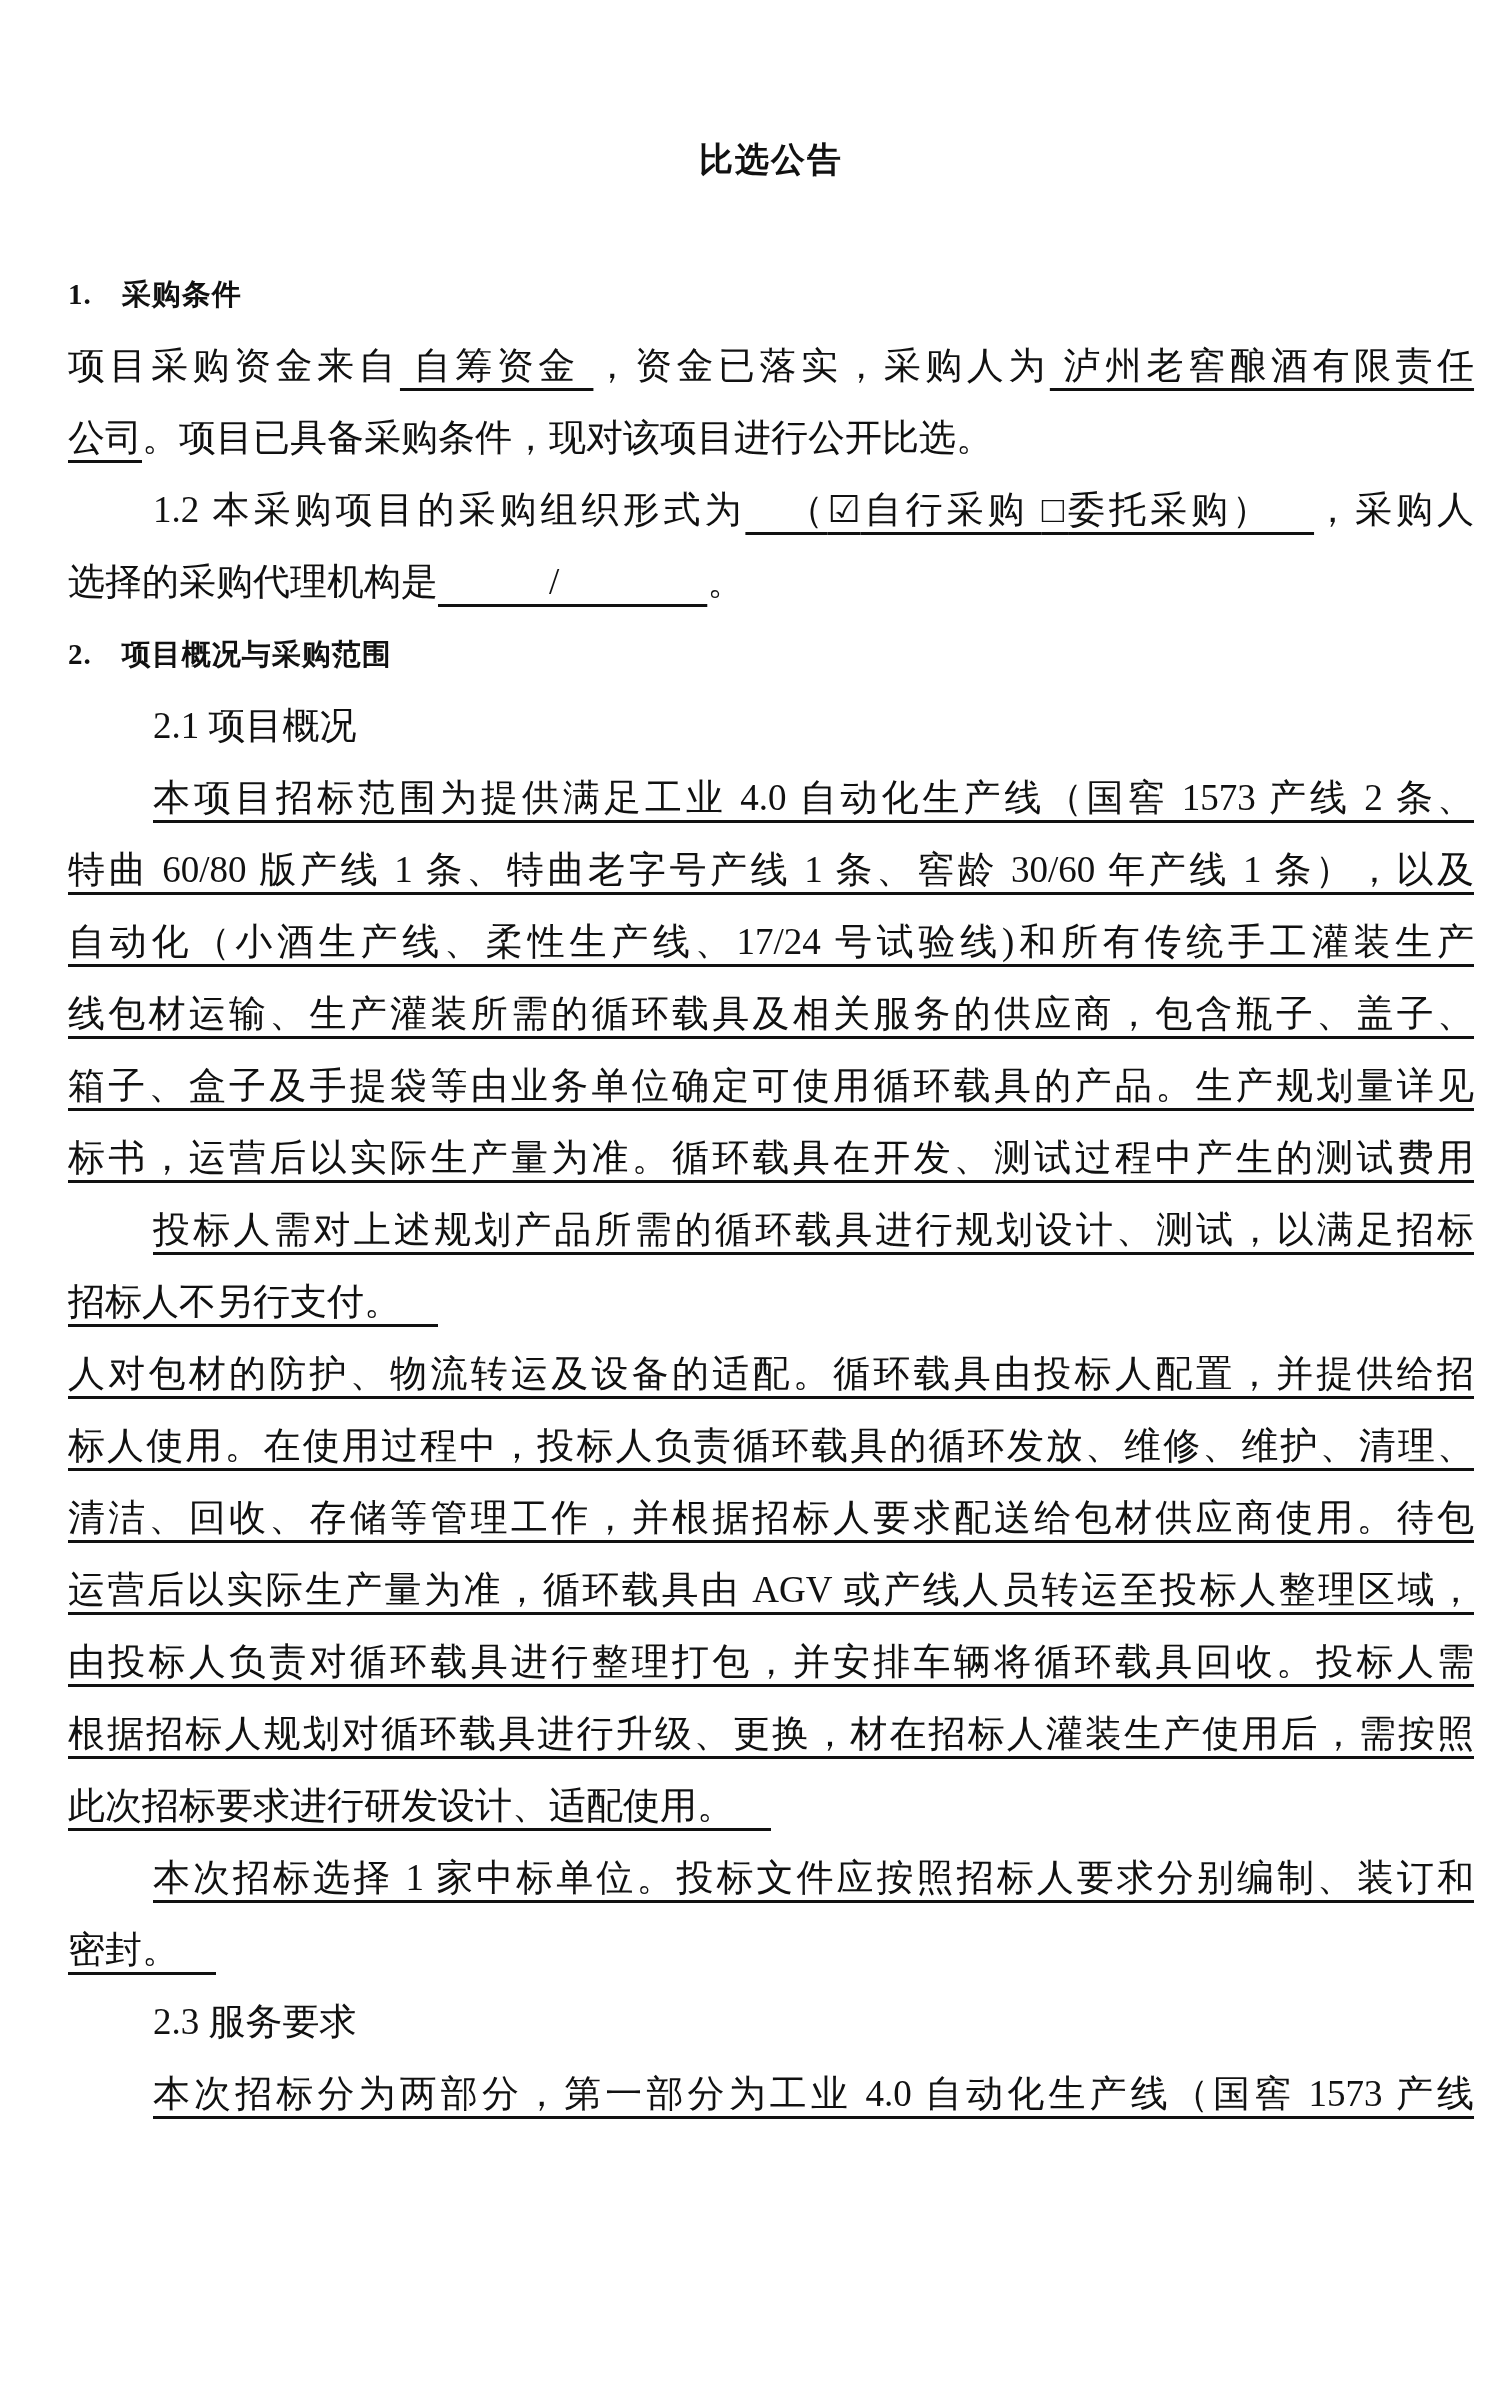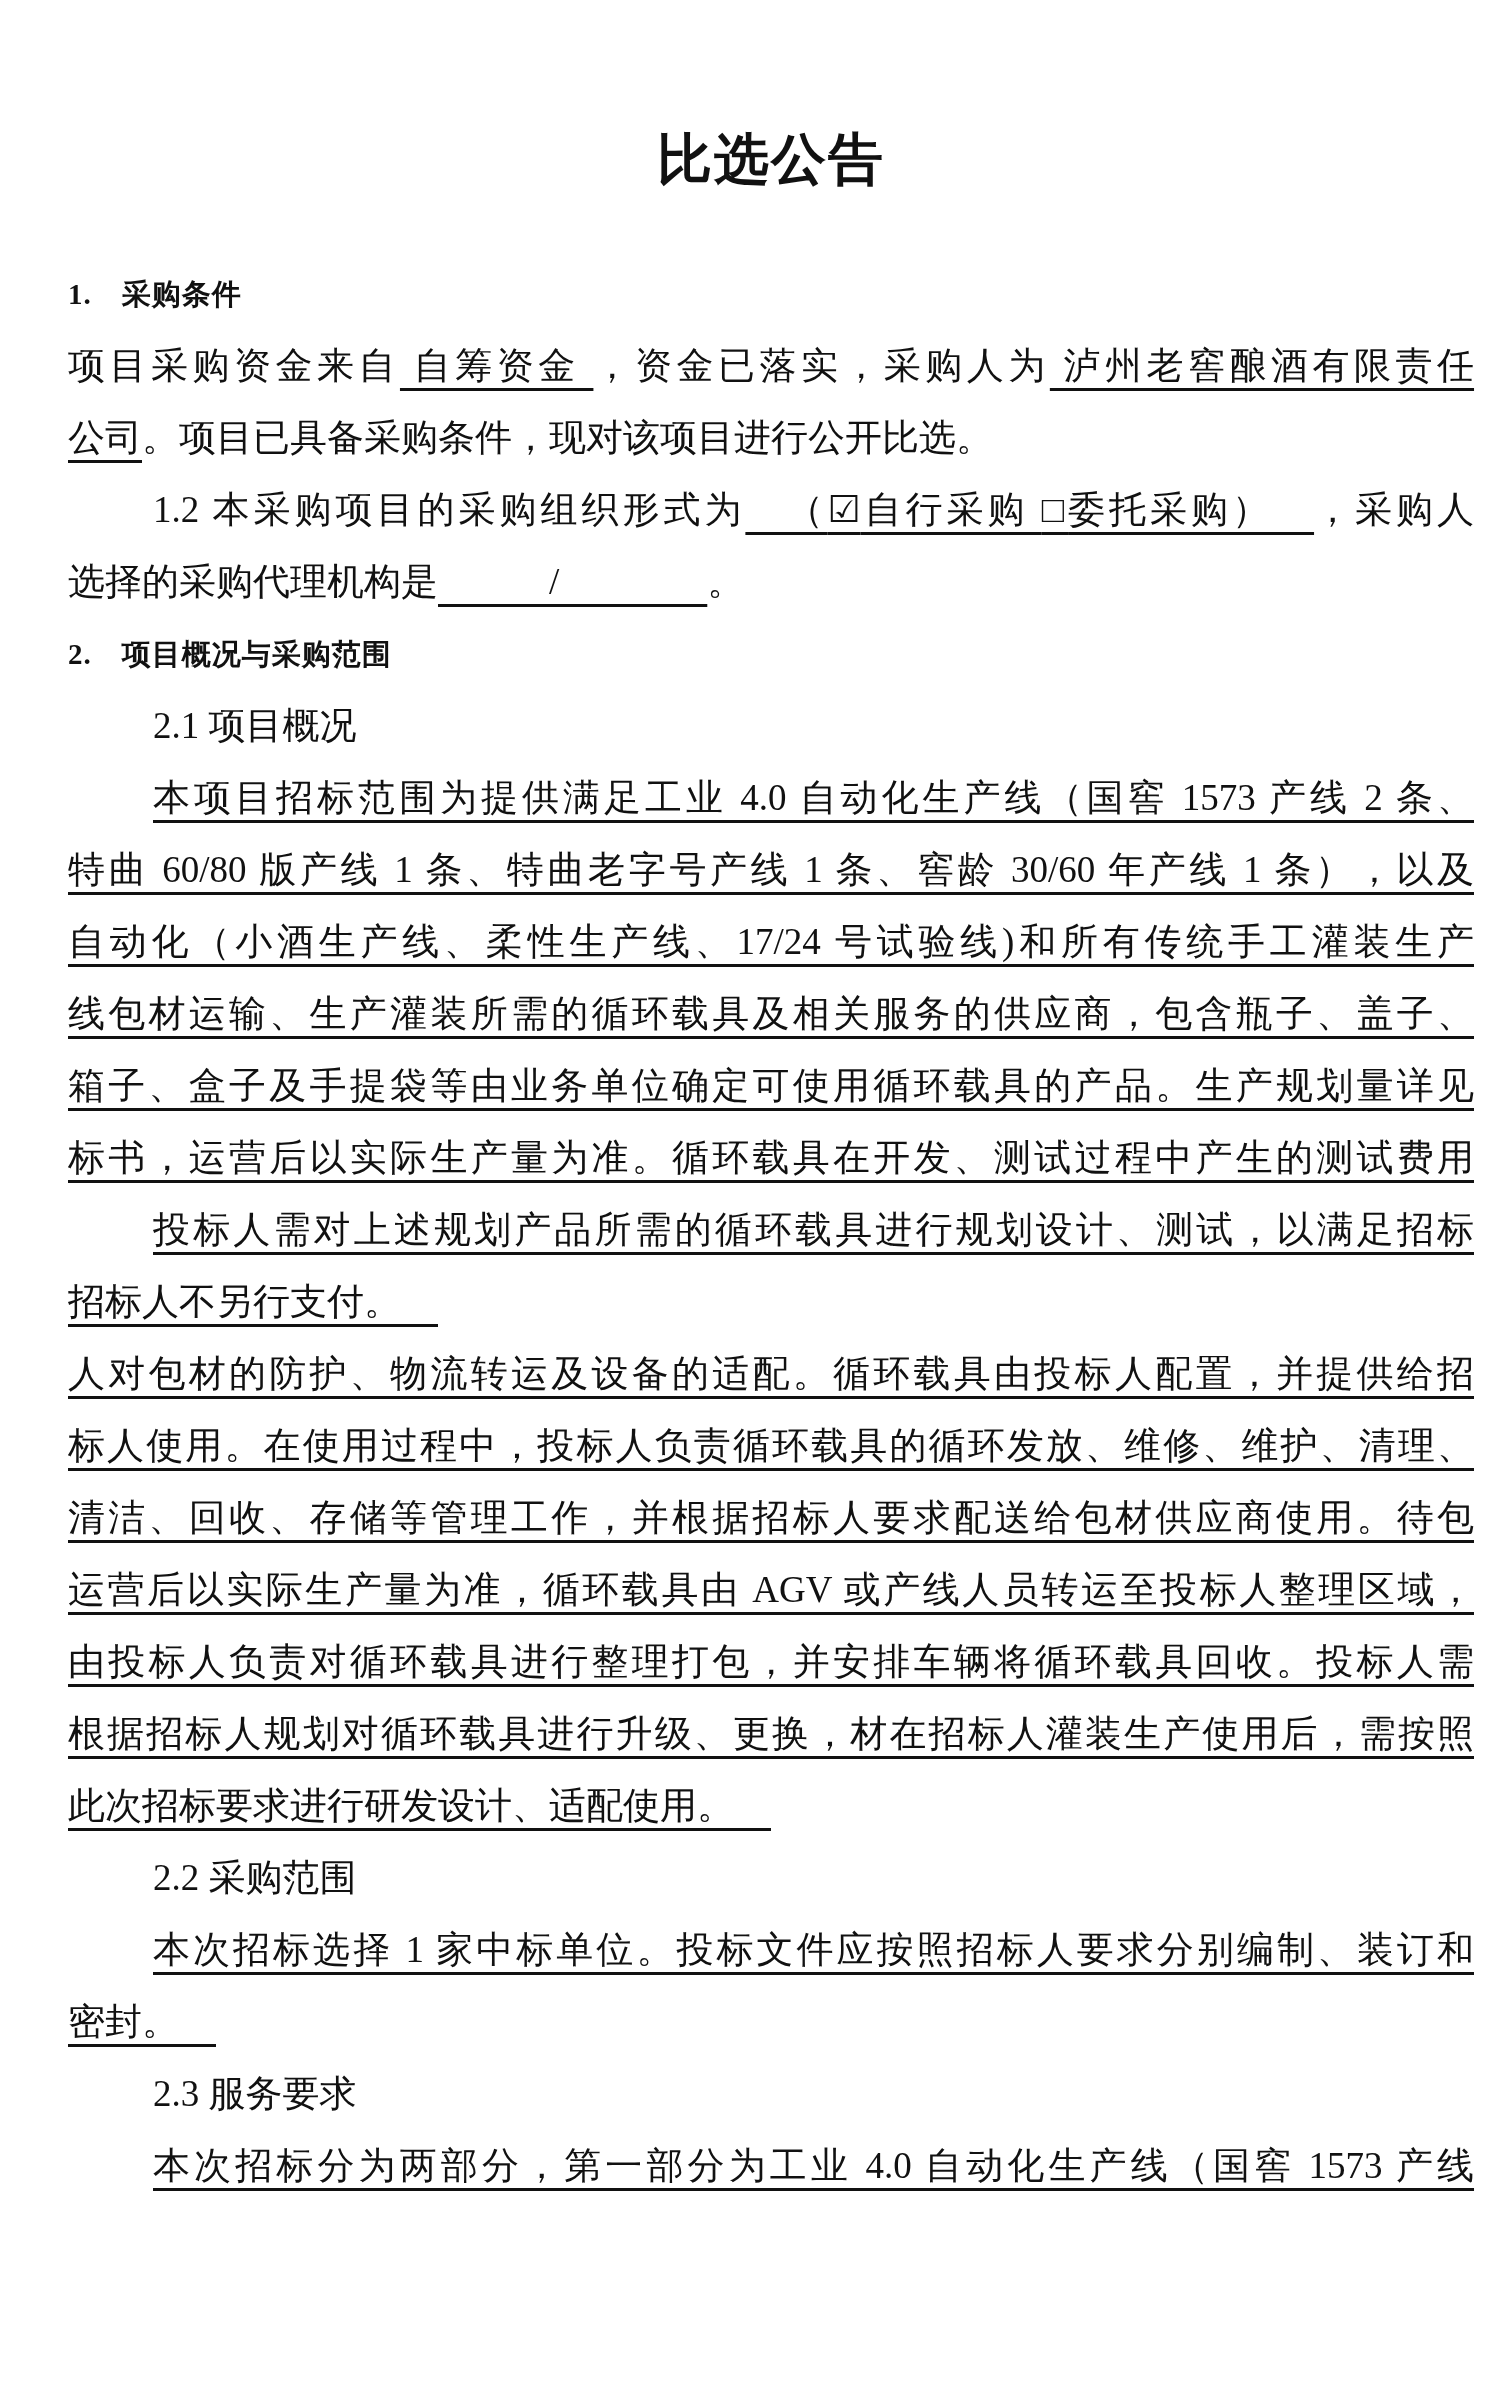--- a/index.html
+++ b/index.html
@@ -13,21 +13,21 @@
     height: 2401px;
     margin: 0 auto;
     background: #ffffff;
     box-sizing: border-box;
     padding: 128px 26px 0 68px;
     overflow: hidden;
     font-family: "Liberation Serif", "DejaVu Serif", serif;
     color: #111111;
   }
   .title {
-    font-size: 55px;
+    font-size: 34px;
     font-weight: bold;
     line-height: 64px;
     text-align: center;
     margin-bottom: 66px;
     letter-spacing: 2px;
     white-space: nowrap;
   }
   .doc-body { width: 100%; }
   .line {
     font-size: 37px;
@@ -74,19 +74,18 @@
       <div class="line just"><span class="u">标书，运营后以实际生产量为准。循环载具在开发、测试过程中产生的测试费用</span></div>
       <div class="line indent just"><span class="u">投标人需对上述规划产品所需的循环载具进行规划设计、测试，以满足招标</span></div>
       <div class="line"><span class="u">招标人不另行支付。　</span></div>
       <div class="line just"><span class="u">人对包材的防护、物流转运及设备的适配。循环载具由投标人配置，并提供给招</span></div>
       <div class="line just"><span class="u">标人使用。在使用过程中，投标人负责循环载具的循环发放、维修、维护、清理、</span></div>
       <div class="line just"><span class="u">清洁、回收、存储等管理工作，并根据招标人要求配送给包材供应商使用。待包</span></div>
       <div class="line just"><span class="u">运营后以实际生产量为准，循环载具由 AGV 或产线人员转运至投标人整理区域，</span></div>
       <div class="line just"><span class="u">由投标人负责对循环载具进行整理打包，并安排车辆将循环载具回收。投标人需</span></div>
       <div class="line just"><span class="u">根据招标人规划对循环载具进行升级、更换，材在招标人灌装生产使用后，需按照</span></div>
       <div class="line"><span class="u">此次招标要求进行研发设计、适配使用。　</span></div>
-      <div class="line indent"><span>2.2 采购范围</span></div>
       <div class="line indent just"><span class="u">本次招标选择 1 家中标单位。投标文件应按照招标人要求分别编制、装订和</span></div>
       <div class="line"><span class="u">密封。　</span></div>
       <div class="line indent"><span>2.3 服务要求</span></div>
       <div class="line indent just"><span class="u">本次招标分为两部分，第一部分为工业 4.0 自动化生产线（国窖 1573 产线</span></div>
     </div>
 </div>
 
 </body></html>

